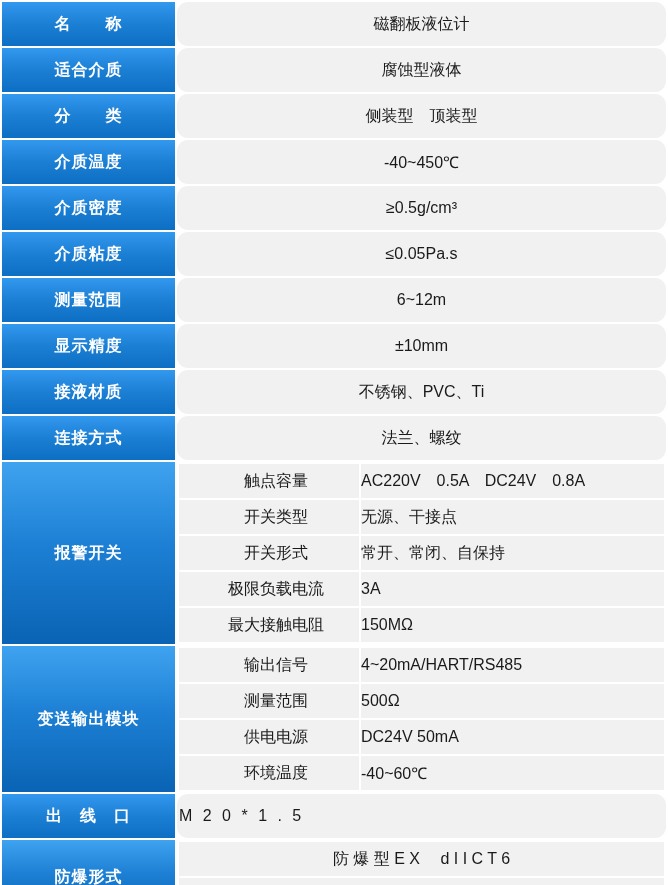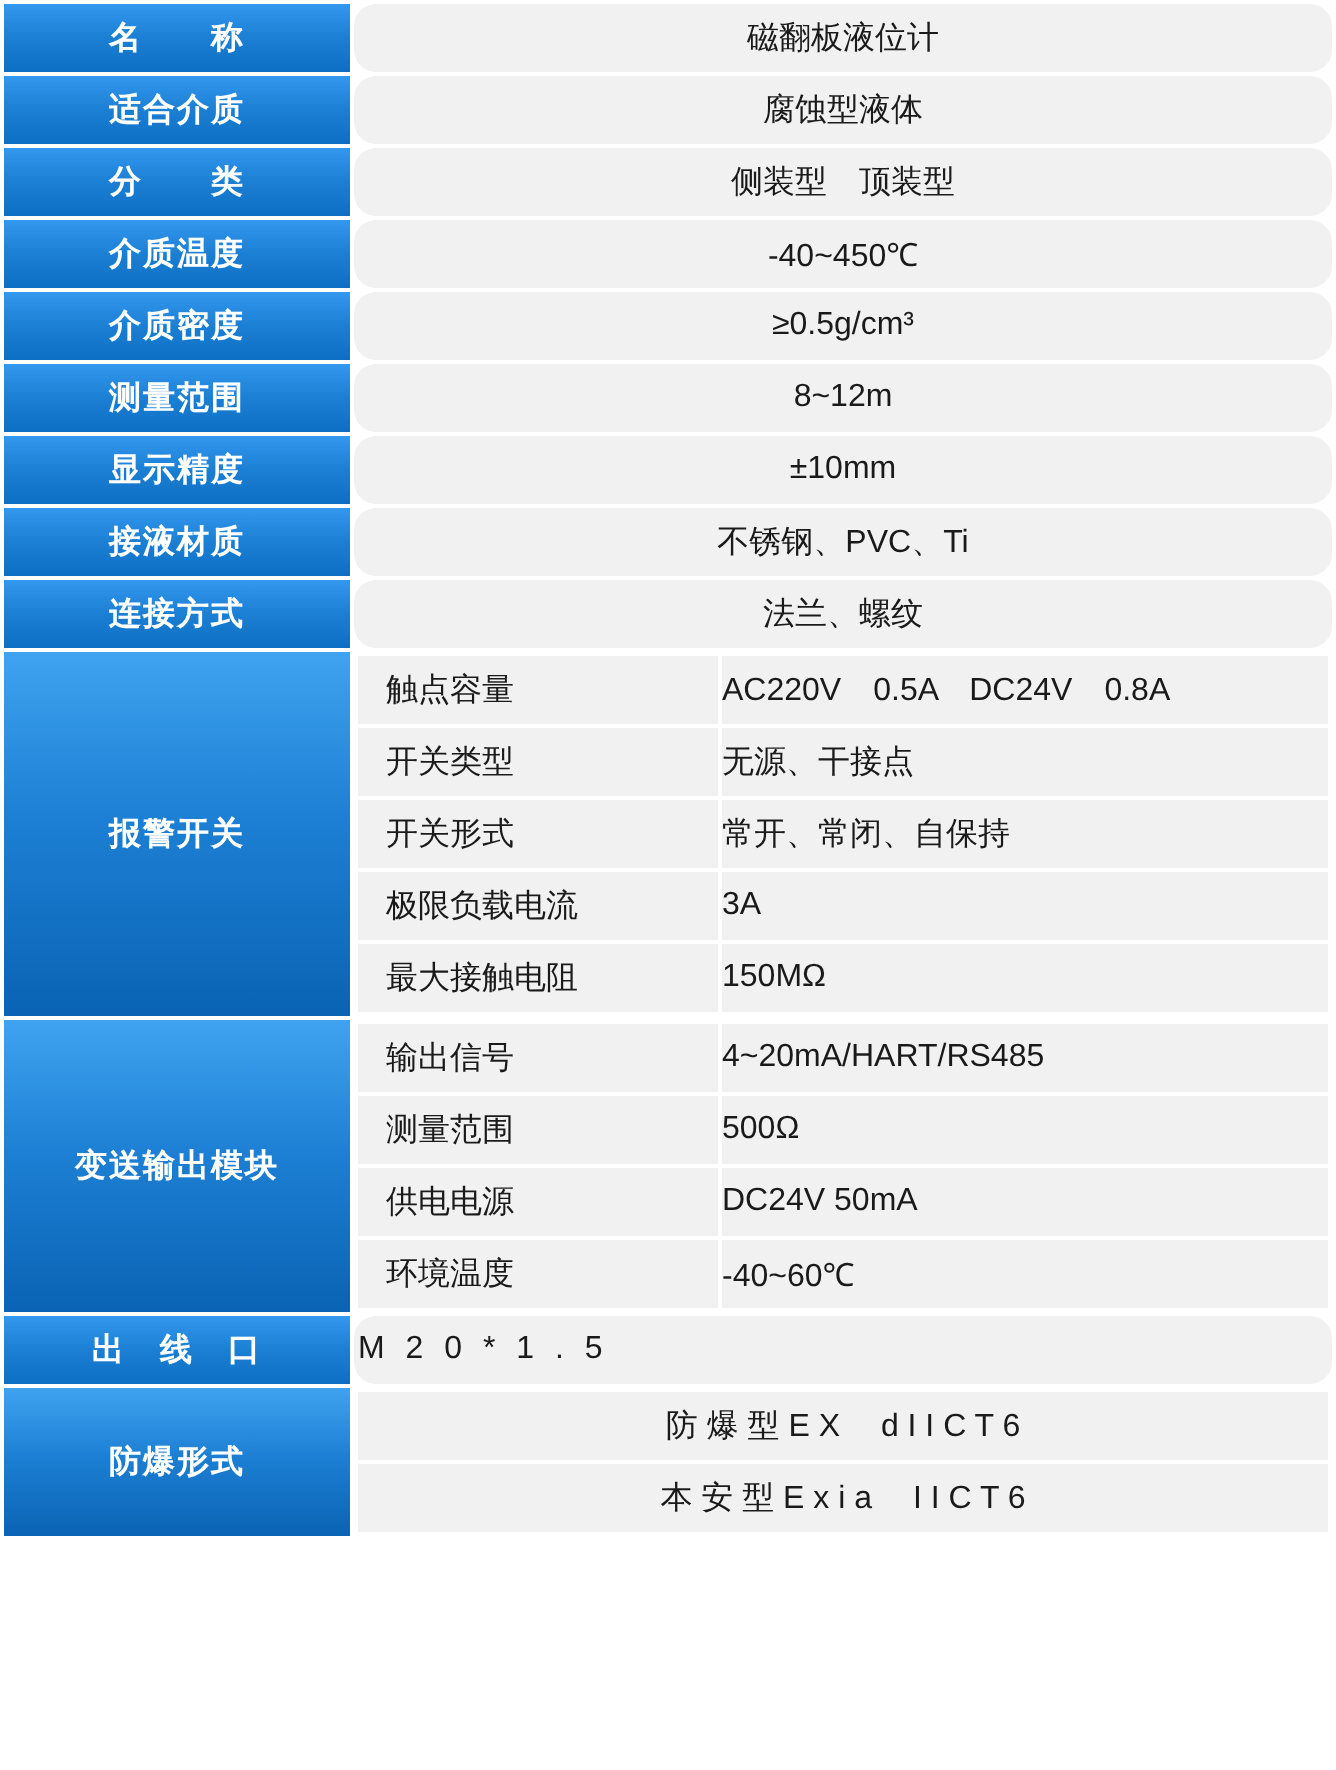--- a/index.html
+++ b/index.html
@@ -35,21 +35,21 @@
     height: 34px;
   }
   .lbl.tall {
     background: linear-gradient(180deg, #3fa3f0 0%, #1d80d4 45%, #0a63b4 100%);
   }
   .val {
     background: #f1f1f1;
     color: #1a1a1a;
     font-size: 16px;
     text-align: center;
-    height: 34px;
+    height: 44px;
     border-radius: 11px;
   }
   .val.left {
     text-align: left;
     padding-left: 2px;
   }
   .val.spaced {
     letter-spacing: 3px;
   }
   
@@ -60,21 +60,21 @@
     table-layout: fixed;
   }
   .sub td {
     height: 34px;
     background: #f1f1f1;
     font-size: 16px;
     color: #1a1a1a;
   }
   .sub .k {
     width: 166px;
-    text-align: left;
+    text-align: center;
     padding-left: 14px;
     margin-top: 45px;
   }
   .sub .v {
     text-align: left;
   }
   .sub .full {
     text-align: center;
     margin-left: 48px;
   }
@@ -101,22 +101,26 @@
     </tr>
     <tr>
       <td class="lbl">介质温度</td>
       <td class="val">-40~450℃</td>
     </tr>
     <tr>
       <td class="lbl">介质密度</td>
       <td class="val">≥0.5g/cm³</td>
     </tr>
     <tr>
+      <td class="lbl">介质粘度</td>
+      <td class="val">≤0.05Pa.s</td>
+    </tr>
+    <tr>
       <td class="lbl">测量范围</td>
-      <td class="val">8~12m</td>
+      <td class="val">6~12m</td>
     </tr>
     <tr>
       <td class="lbl">显示精度</td>
       <td class="val">±10mm</td>
     </tr>
     <tr>
       <td class="lbl">接液材质</td>
       <td class="val">不锈钢、PVC、Ti</td>
     </tr>
     <tr>

